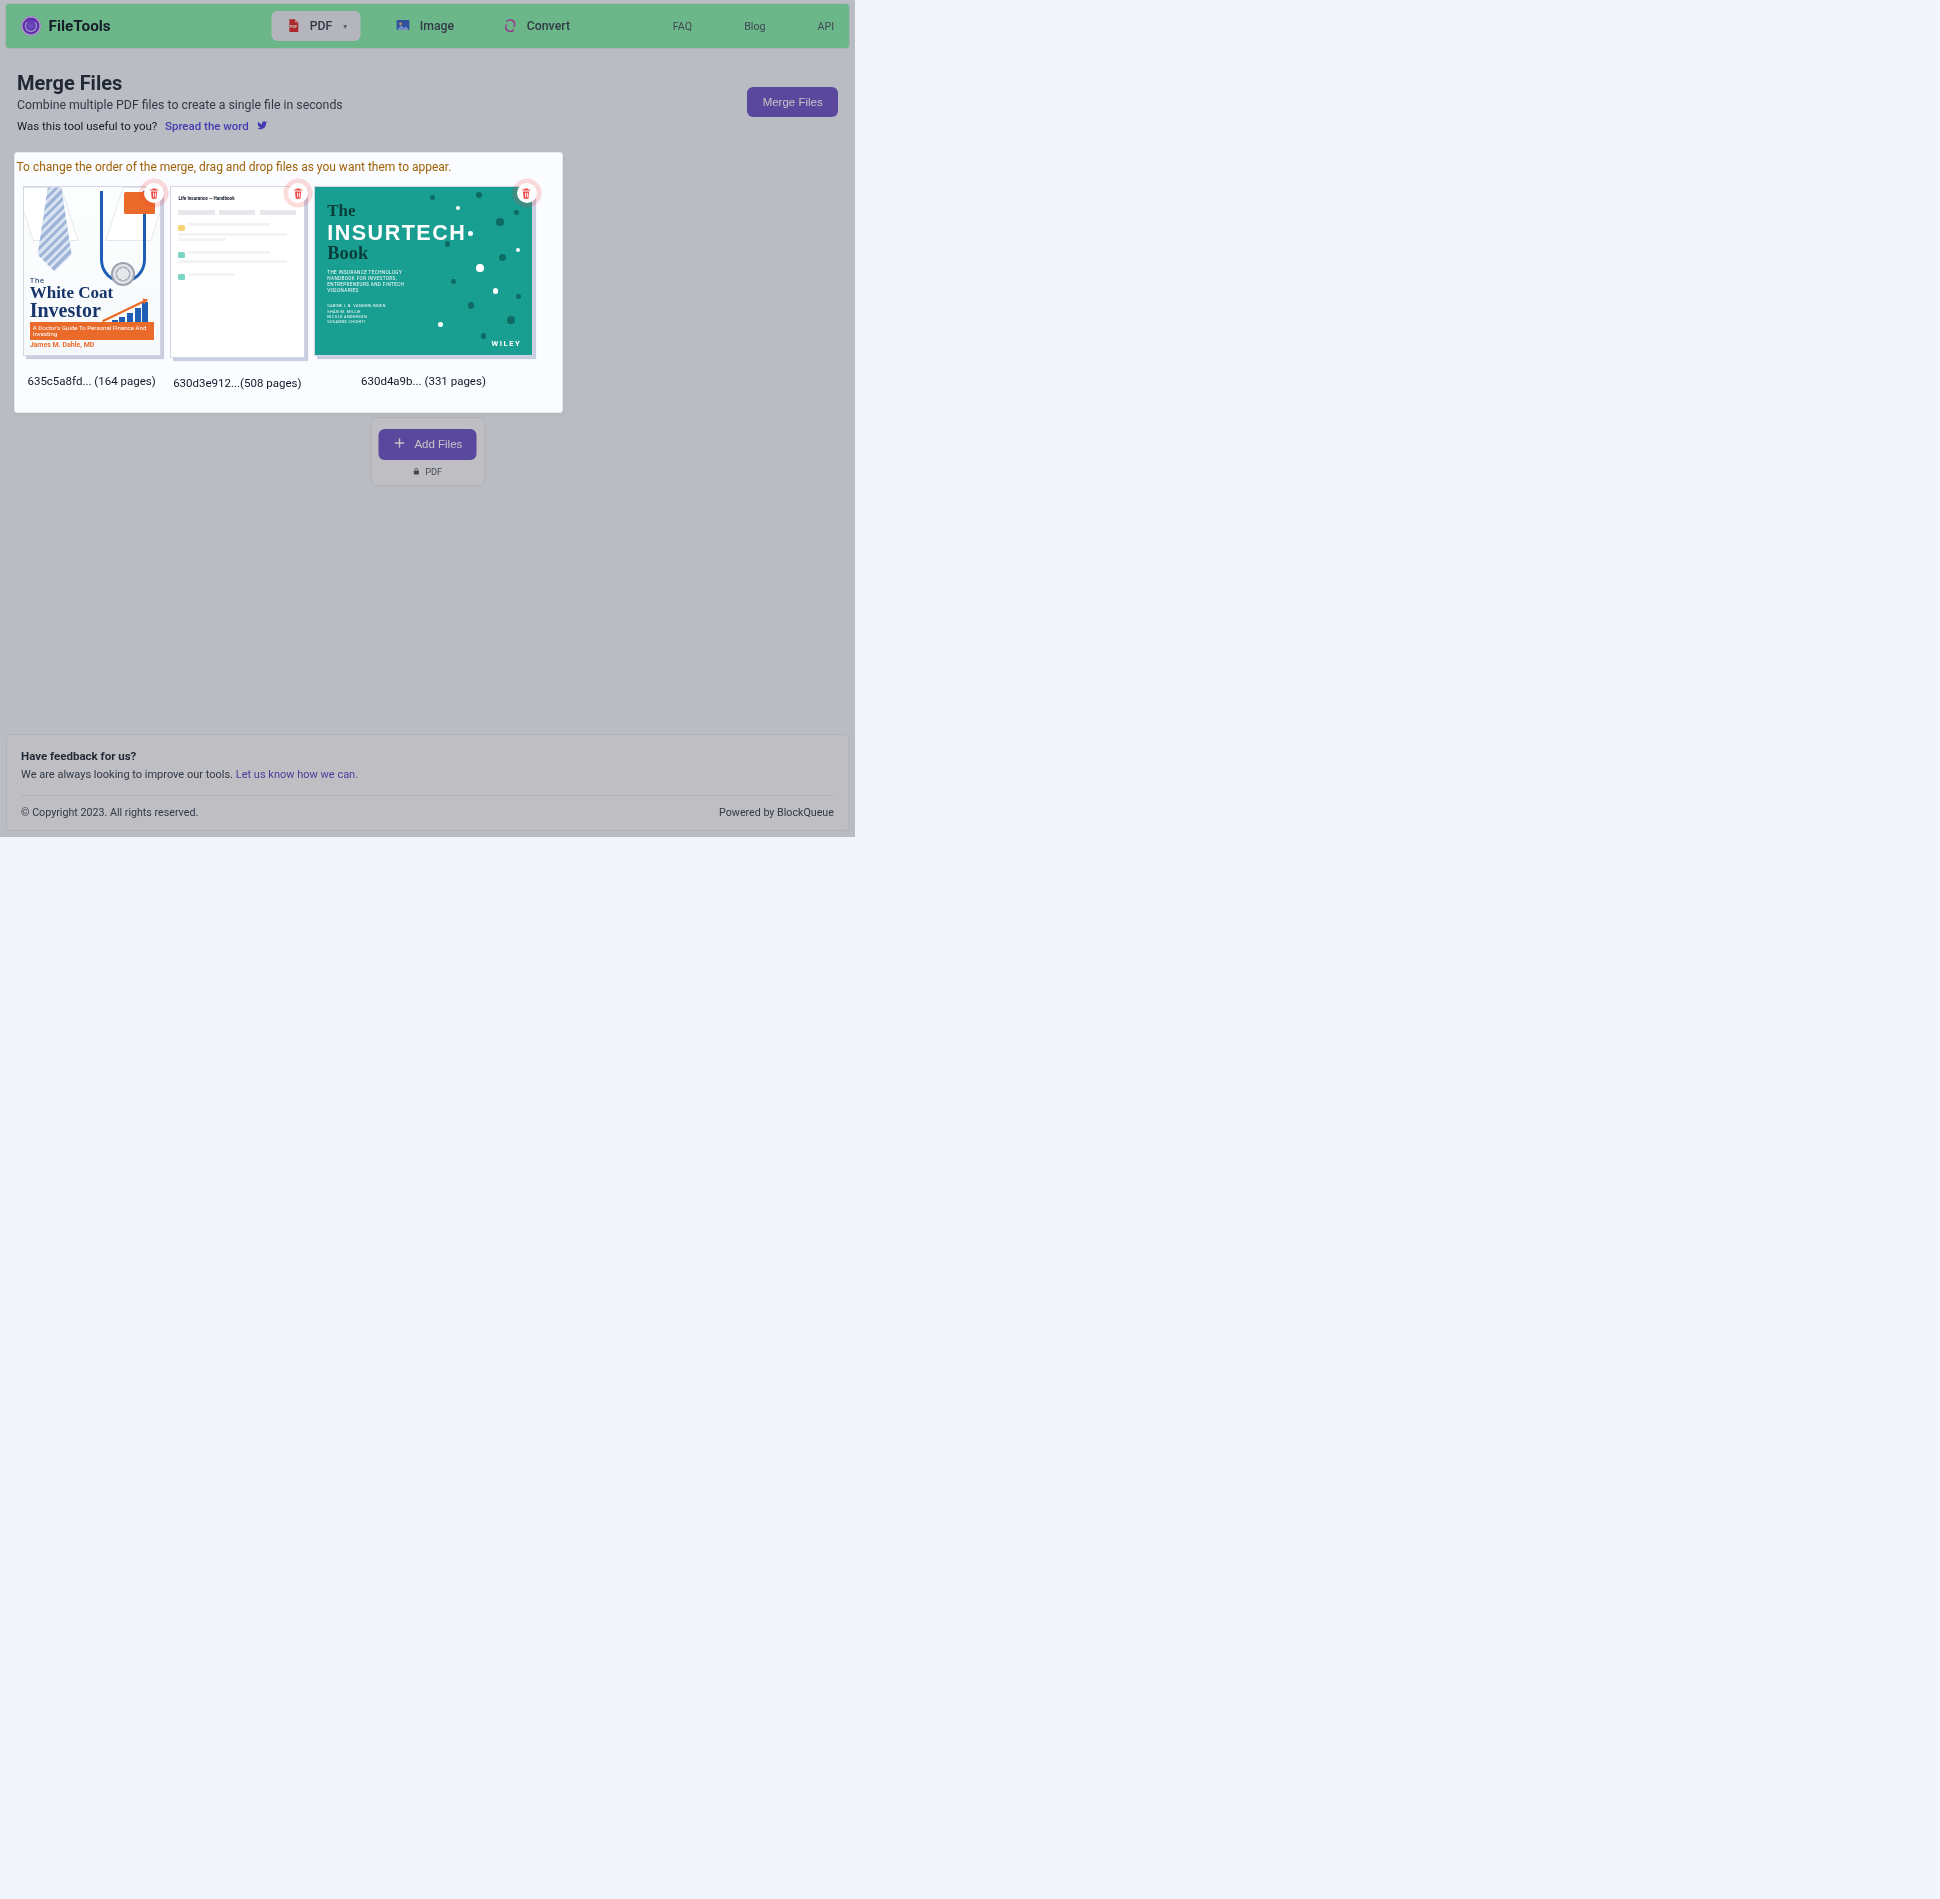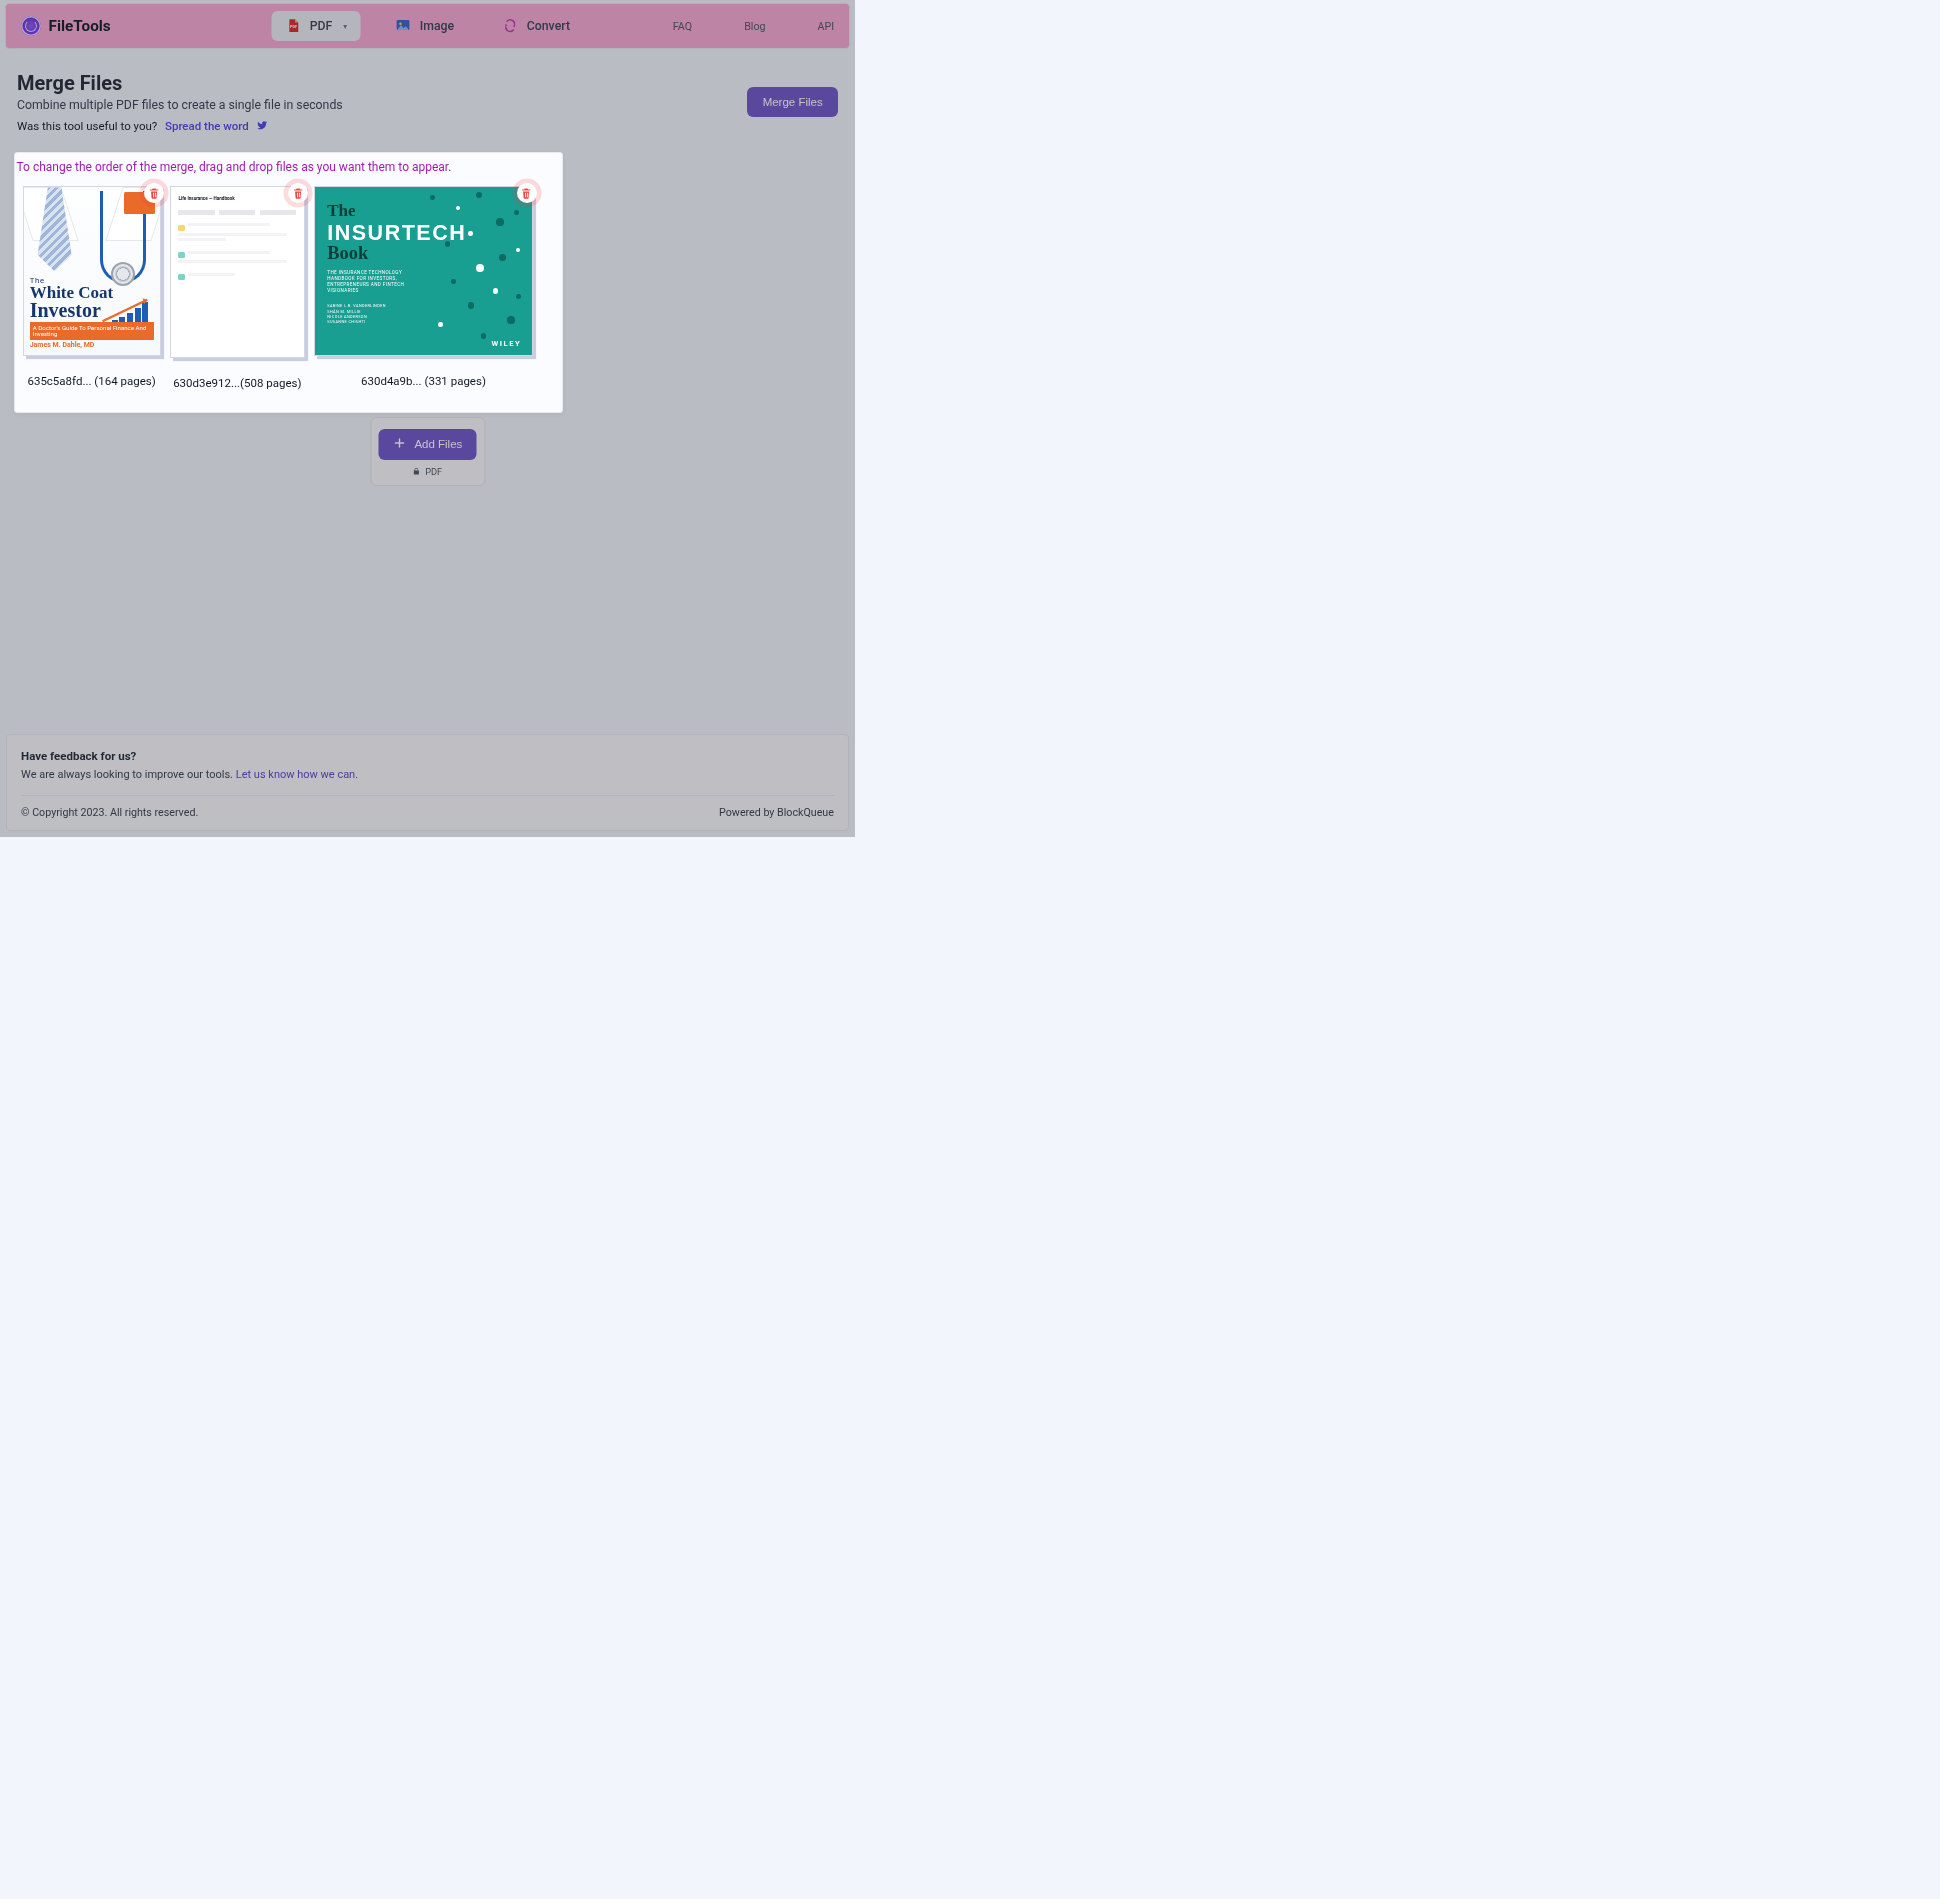--- a/index.html
+++ b/index.html
@@ -18,21 +18,21 @@
     background: rgba(40,40,48,0.28);
     pointer-events: none;
     z-index: 50;
   }
   
   .header {
     position: relative;
     display: flex;
     align-items: center;
     height: 46px;
-    background: #f9a8d4;
+    background: #86efac;
     border: 0.8px solid #e6e8ef;
     border-radius: 4.6px;
     margin: 3.1px 4.6px 0 4.6px;
     padding: 0 15.3px;
   }
   .brand {
     display: flex;
     align-items: center;
     gap: 7.7px;
   }
@@ -90,21 +90,21 @@
     position: relative;
     z-index: 100;
     margin: 15.3px 0 0 14px;
     width: 549px;
     background:#fbfcff;
     border:0.8px solid #e8eaf2;
     border-radius:3.1px;
     padding: 7.7px 1.5px 21.5px 1.5px;
     box-shadow: 0 1.5px 4.6px rgba(0,0,0,0.04);
   }
-  .panel-instr { font-size:12px; color:#a21caf; padding-bottom:12px;}
+  .panel-instr { font-size:12px; color:#a16207; padding-bottom:12px;}
   .thumbs { display:flex; gap:9.2px; align-items:flex-start; padding:0 6.1px;}
   .thumb-col { display:flex; flex-direction:column; align-items:center;}
   .thumb {
     position:relative;
     border:0.8px solid #d4d7e3;
     box-shadow: 3.1px 3.1px 0 #c9cde0;
     background:#fff;
   }
   .thumb.sq { width:138px; height:170px; }
   .thumb.doc { width:135px; height:172px; }

